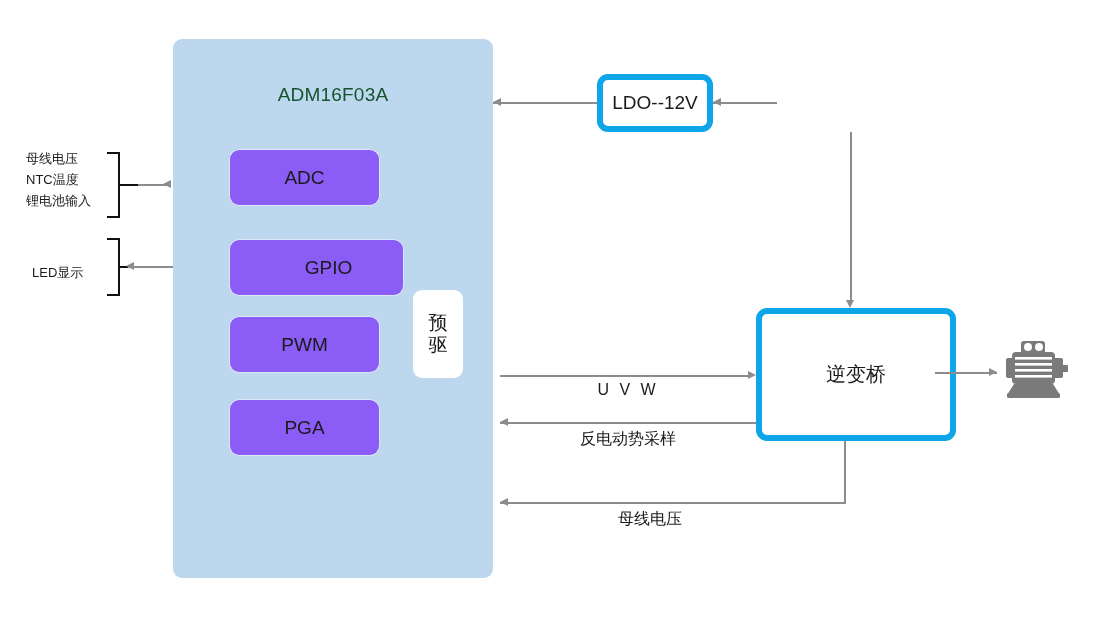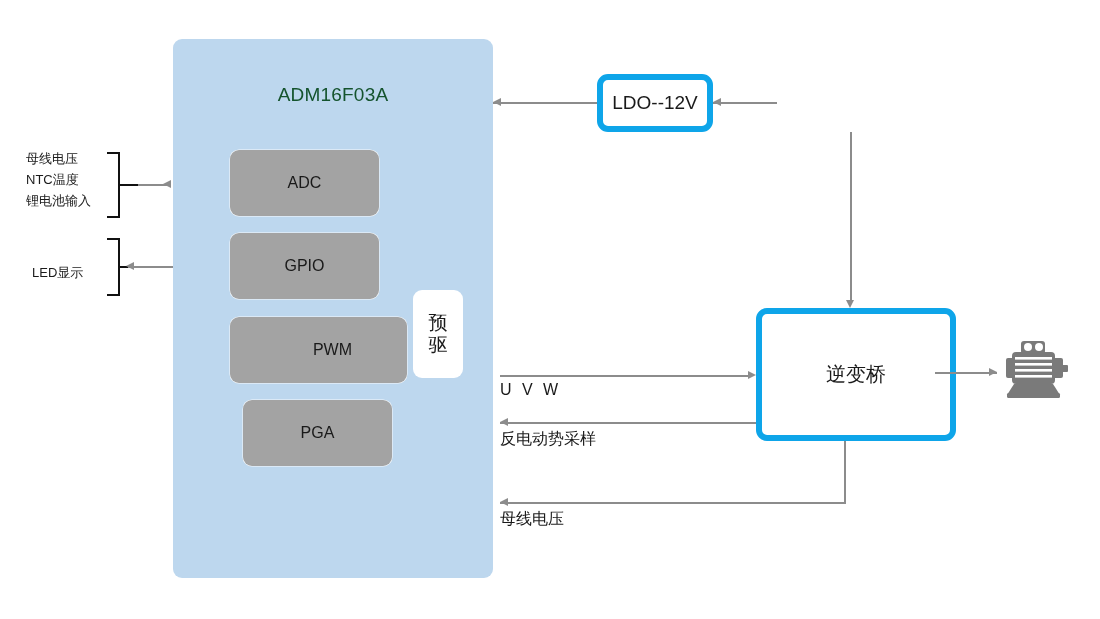--- a/index.html
+++ b/index.html
@@ -30,34 +30,34 @@
     left: 173px; top: 84px;
     width: 320px;
     text-align: center;
     font-size: 19px;
     color: #14532d;
     letter-spacing: 0.2px;
   }
 
   
   .periph {
-    width: 149px; height: 66px;
-    background: #a3a3a3;
+    width: 149px; height: 55px;
+    background: #8b5cf6;
     border-radius: 9px;
     display: flex;
     align-items: center;
     justify-content: center;
-    font-size: 16px;
+    font-size: 19px;
     color: #1a1a1a;
     box-shadow: 0 0 0 0.5px rgba(255,255,255,0.9);
   }
   #periph-adc  { left: 230px; top: 150px; }
-  #periph-gpio { left: 230px; top: 233px; }
-  #periph-pwm  { left: 230px; top: 317px; padding-left: 28px; }
-  #periph-pga  { left: 230px; top: 400px; margin-left: 13px; }
+  #periph-gpio { left: 230px; top: 240px; padding-left: 24px; }
+  #periph-pwm  { left: 230px; top: 317px; }
+  #periph-pga  { left: 230px; top: 400px; }
   #periph-acmp { left: 230px; top: 484px; }
 
   
   #predriver {
     left: 413px; top: 290px;
     width: 50px; height: 88px;
     background: #ffffff;
     border-radius: 9px;
     display: flex;
     flex-direction: column;
@@ -94,20 +94,21 @@
     border-style: solid;
   }
   .arrow-left  { border-width: 4.5px 8px 4.5px 0; border-color: transparent #8c8c8c transparent transparent; }
   .arrow-right { border-width: 4.5px 0 4.5px 8px; border-color: transparent transparent transparent #8c8c8c; }
   .arrow-down  { border-width: 8px 4.5px 0 4.5px; border-color: #8c8c8c transparent transparent transparent; }
 
   
   .edge-label {
     font-size: 16px;
     color: #1a1a1a;
+    text-align: center;
     white-space: nowrap;
   }
   #label-uvw { letter-spacing: 3px; }
 
   
   .grp-text {
     font-size: 13px;
     color: #1a1a1a;
     line-height: 1.62;
     text-align: left;

